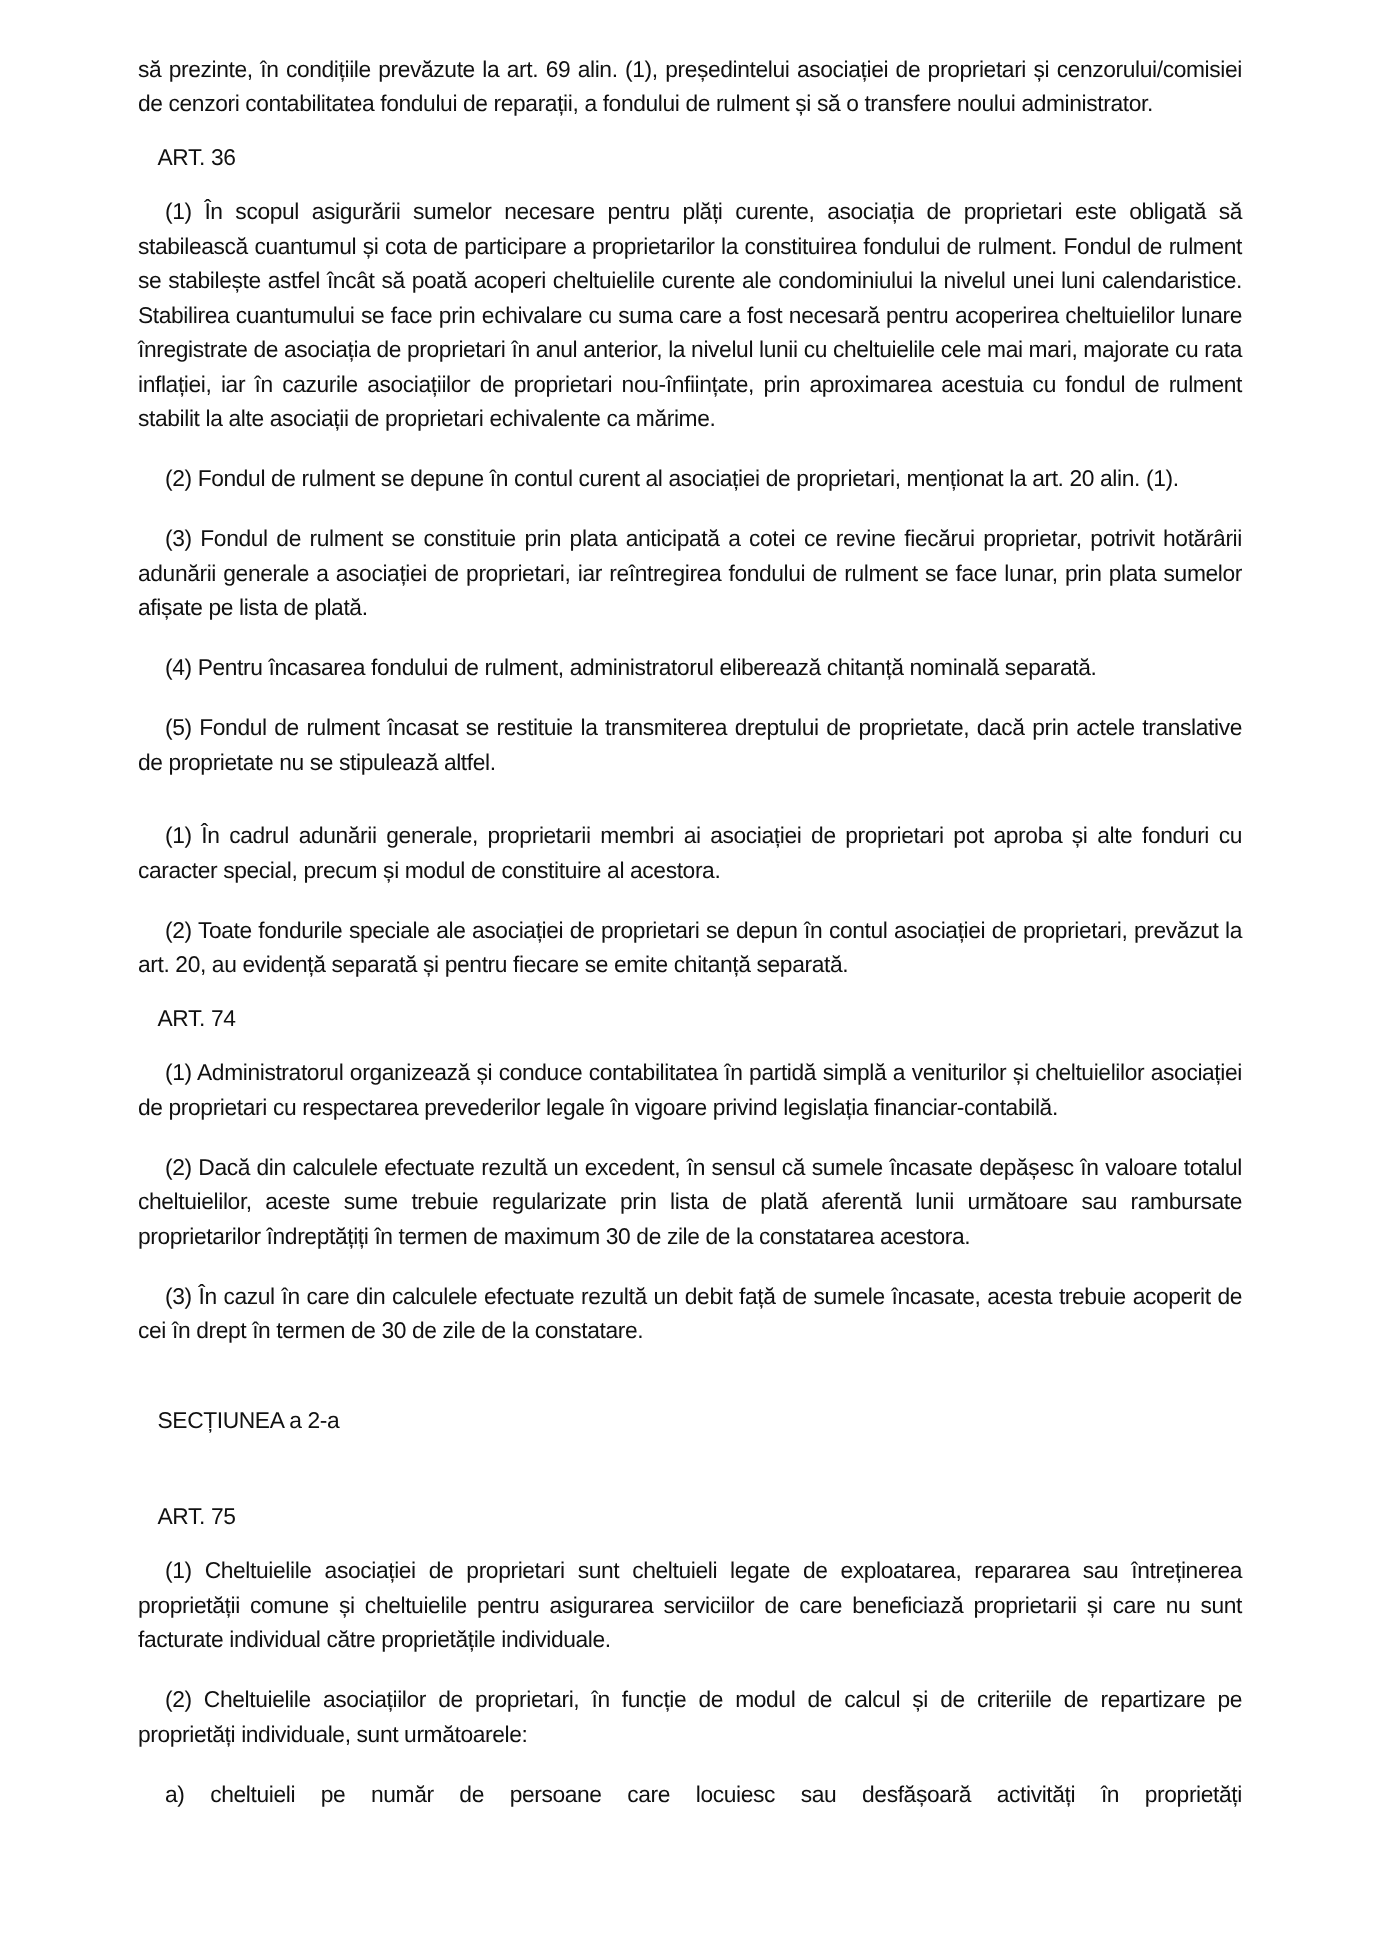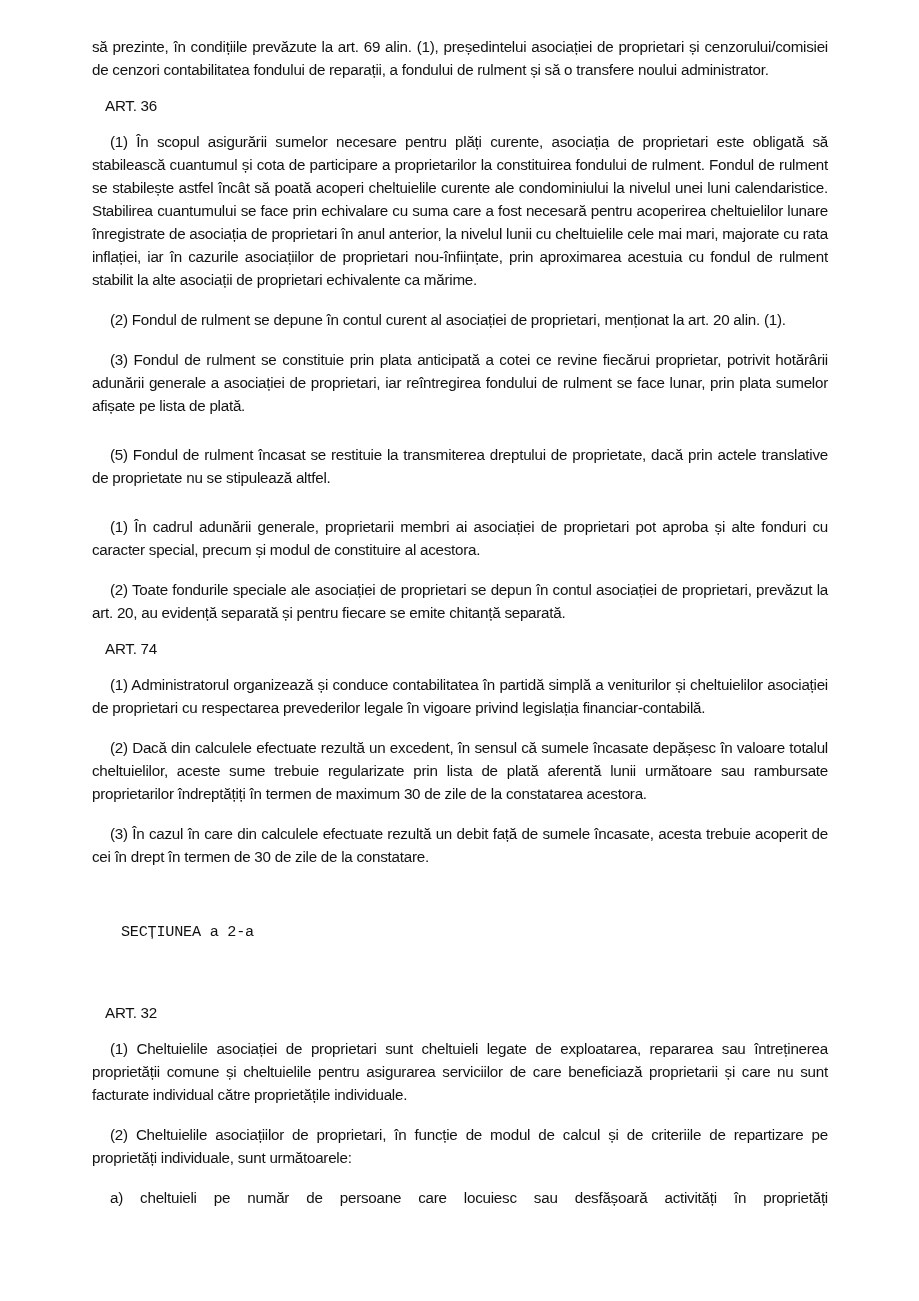--- a/index.html
+++ b/index.html
@@ -6,60 +6,61 @@
   body { width: 919px; height: 1301px; overflow: hidden; position: relative; }
   .page {
     position: absolute; left: 88px; top: 31px; width: 744px;
     font-family: "Liberation Sans", sans-serif;
     font-size: 15.2px; line-height: 23px; color: #111111;
     letter-spacing: -0.25px;
   }
   .p { margin: 4px; text-align: justify; text-indent: 0; }
   .p.ind { text-indent: 18px; }
   .art { margin: 0; padding-left: 17px; }
-  .sec { margin: 16px; padding-left: 17px; font-family: Liberation Mono, monospace; }
+  .sec { margin: 0; padding-left: 17px; }
   .bold { font-weight: bold; }
   .gap-s { height: 9px; }
   .gap-l { height: 32px; }
   .gap-xl { height: 33px; }
   .last { text-align: justify; text-align-last: justify; }
 </style>
 </head>
 <body>
 
 <div class="page">
   <p class="p">să prezinte, în condițiile prevăzute la art. 69 alin. (1), președintelui asociației de proprietari și cenzorului/comisiei de cenzori contabilitatea fondului de reparații, a fondului de rulment și să o transfere noului administrator.</p>
   <div class="gap-s"></div>
   <p class="art">ART. 36</p>
   <div class="gap-s"></div>
   <p class="p ind">(1) În scopul asigurării sumelor necesare pentru plăți curente, asociația de proprietari este obligată să stabilească cuantumul și cota de participare a proprietarilor la constituirea fondului de rulment. Fondul de rulment se stabilește astfel încât să poată acoperi cheltuielile curente ale condominiului la nivelul unei luni calendaristice. Stabilirea cuantumului se face prin echivalare cu suma care a fost necesară pentru acoperirea cheltuielilor lunare înregistrate de asociația de proprietari în anul anterior, la nivelul lunii cu cheltuielile cele mai mari, majorate cu rata inflației, iar în cazurile asociațiilor de proprietari nou-înființate, prin aproximarea acestuia cu fondul de rulment stabilit la alte asociații de proprietari echivalente ca mărime.</p>
   <div class="gap-s"></div>
   <p class="p ind">(2) Fondul de rulment se depune în contul curent al asociației de proprietari, menționat la art. 20 alin. (1).</p>
   <div class="gap-s"></div>
   <p class="p ind">(3) Fondul de rulment se constituie prin plata anticipată a cotei ce revine fiecărui proprietar, potrivit hotărârii adunării generale a asociației de proprietari, iar reîntregirea fondului de rulment se face lunar, prin plata sumelor afișate pe lista de plată.</p>
   <div class="gap-s"></div>
+  <p class="p ind">(4) Pentru încasarea fondului de rulment, administratorul eliberează chitanță nominală separată.</p>
   <div class="gap-s"></div>
   <p class="p ind">(5) Fondul de rulment încasat se restituie la transmiterea dreptului de proprietate, dacă prin actele translative de proprietate nu se stipulează altfel.</p>
   <div class="gap-s"></div>
   <div class="gap-s"></div>
   <p class="p ind">(1) În cadrul adunării generale, proprietarii membri ai asociației de proprietari pot aproba și alte fonduri cu caracter special, precum și modul de constituire al acestora.</p>
   <div class="gap-s"></div>
   <p class="p ind">(2) Toate fondurile speciale ale asociației de proprietari se depun în contul asociației de proprietari, prevăzut la art. 20, au evidență separată și pentru fiecare se emite chitanță separată.</p>
   <div class="gap-s"></div>
   <p class="art">ART. 74</p>
   <div class="gap-s"></div>
   <p class="p ind">(1) Administratorul organizează și conduce contabilitatea în partidă simplă a veniturilor și cheltuielilor asociației de proprietari cu respectarea prevederilor legale în vigoare privind legislația financiar-contabilă.</p>
   <div class="gap-s"></div>
   <p class="p ind">(2) Dacă din calculele efectuate rezultă un excedent, în sensul că sumele încasate depășesc în valoare totalul cheltuielilor, aceste sume trebuie regularizate prin lista de plată aferentă lunii următoare sau rambursate proprietarilor îndreptățiți în termen de maximum 30 de zile de la constatarea acestora.</p>
   <div class="gap-s"></div>
   <p class="p ind">(3) În cazul în care din calculele efectuate rezultă un debit față de sumele încasate, acesta trebuie acoperit de cei în drept în termen de 30 de zile de la constatare.</p>
   <div class="gap-xl"></div>
   <p class="sec">SECȚIUNEA a 2-a</p>
   <div class="gap-s"></div>
   <div class="gap-l"></div>
-  <p class="art">ART. 32</p>
+  <p class="art">ART. 75</p>
   <div class="gap-s"></div>
   <p class="p ind">(1) Cheltuielile asociației de proprietari sunt cheltuieli legate de exploatarea, repararea sau întreținerea proprietății comune și cheltuielile pentru asigurarea serviciilor de care beneficiază proprietarii și care nu sunt facturate individual către proprietățile individuale.</p>
   <div class="gap-s"></div>
   <p class="p ind">(2) Cheltuielile asociațiilor de proprietari, în funcție de modul de calcul și de criteriile de repartizare pe proprietăți individuale, sunt următoarele:</p>
   <div class="gap-s"></div>
   <p class="p ind last">a) cheltuieli pe număr de persoane care locuiesc sau desfășoară activități în proprietăți</p>
 </div>
 
 </body></html>

